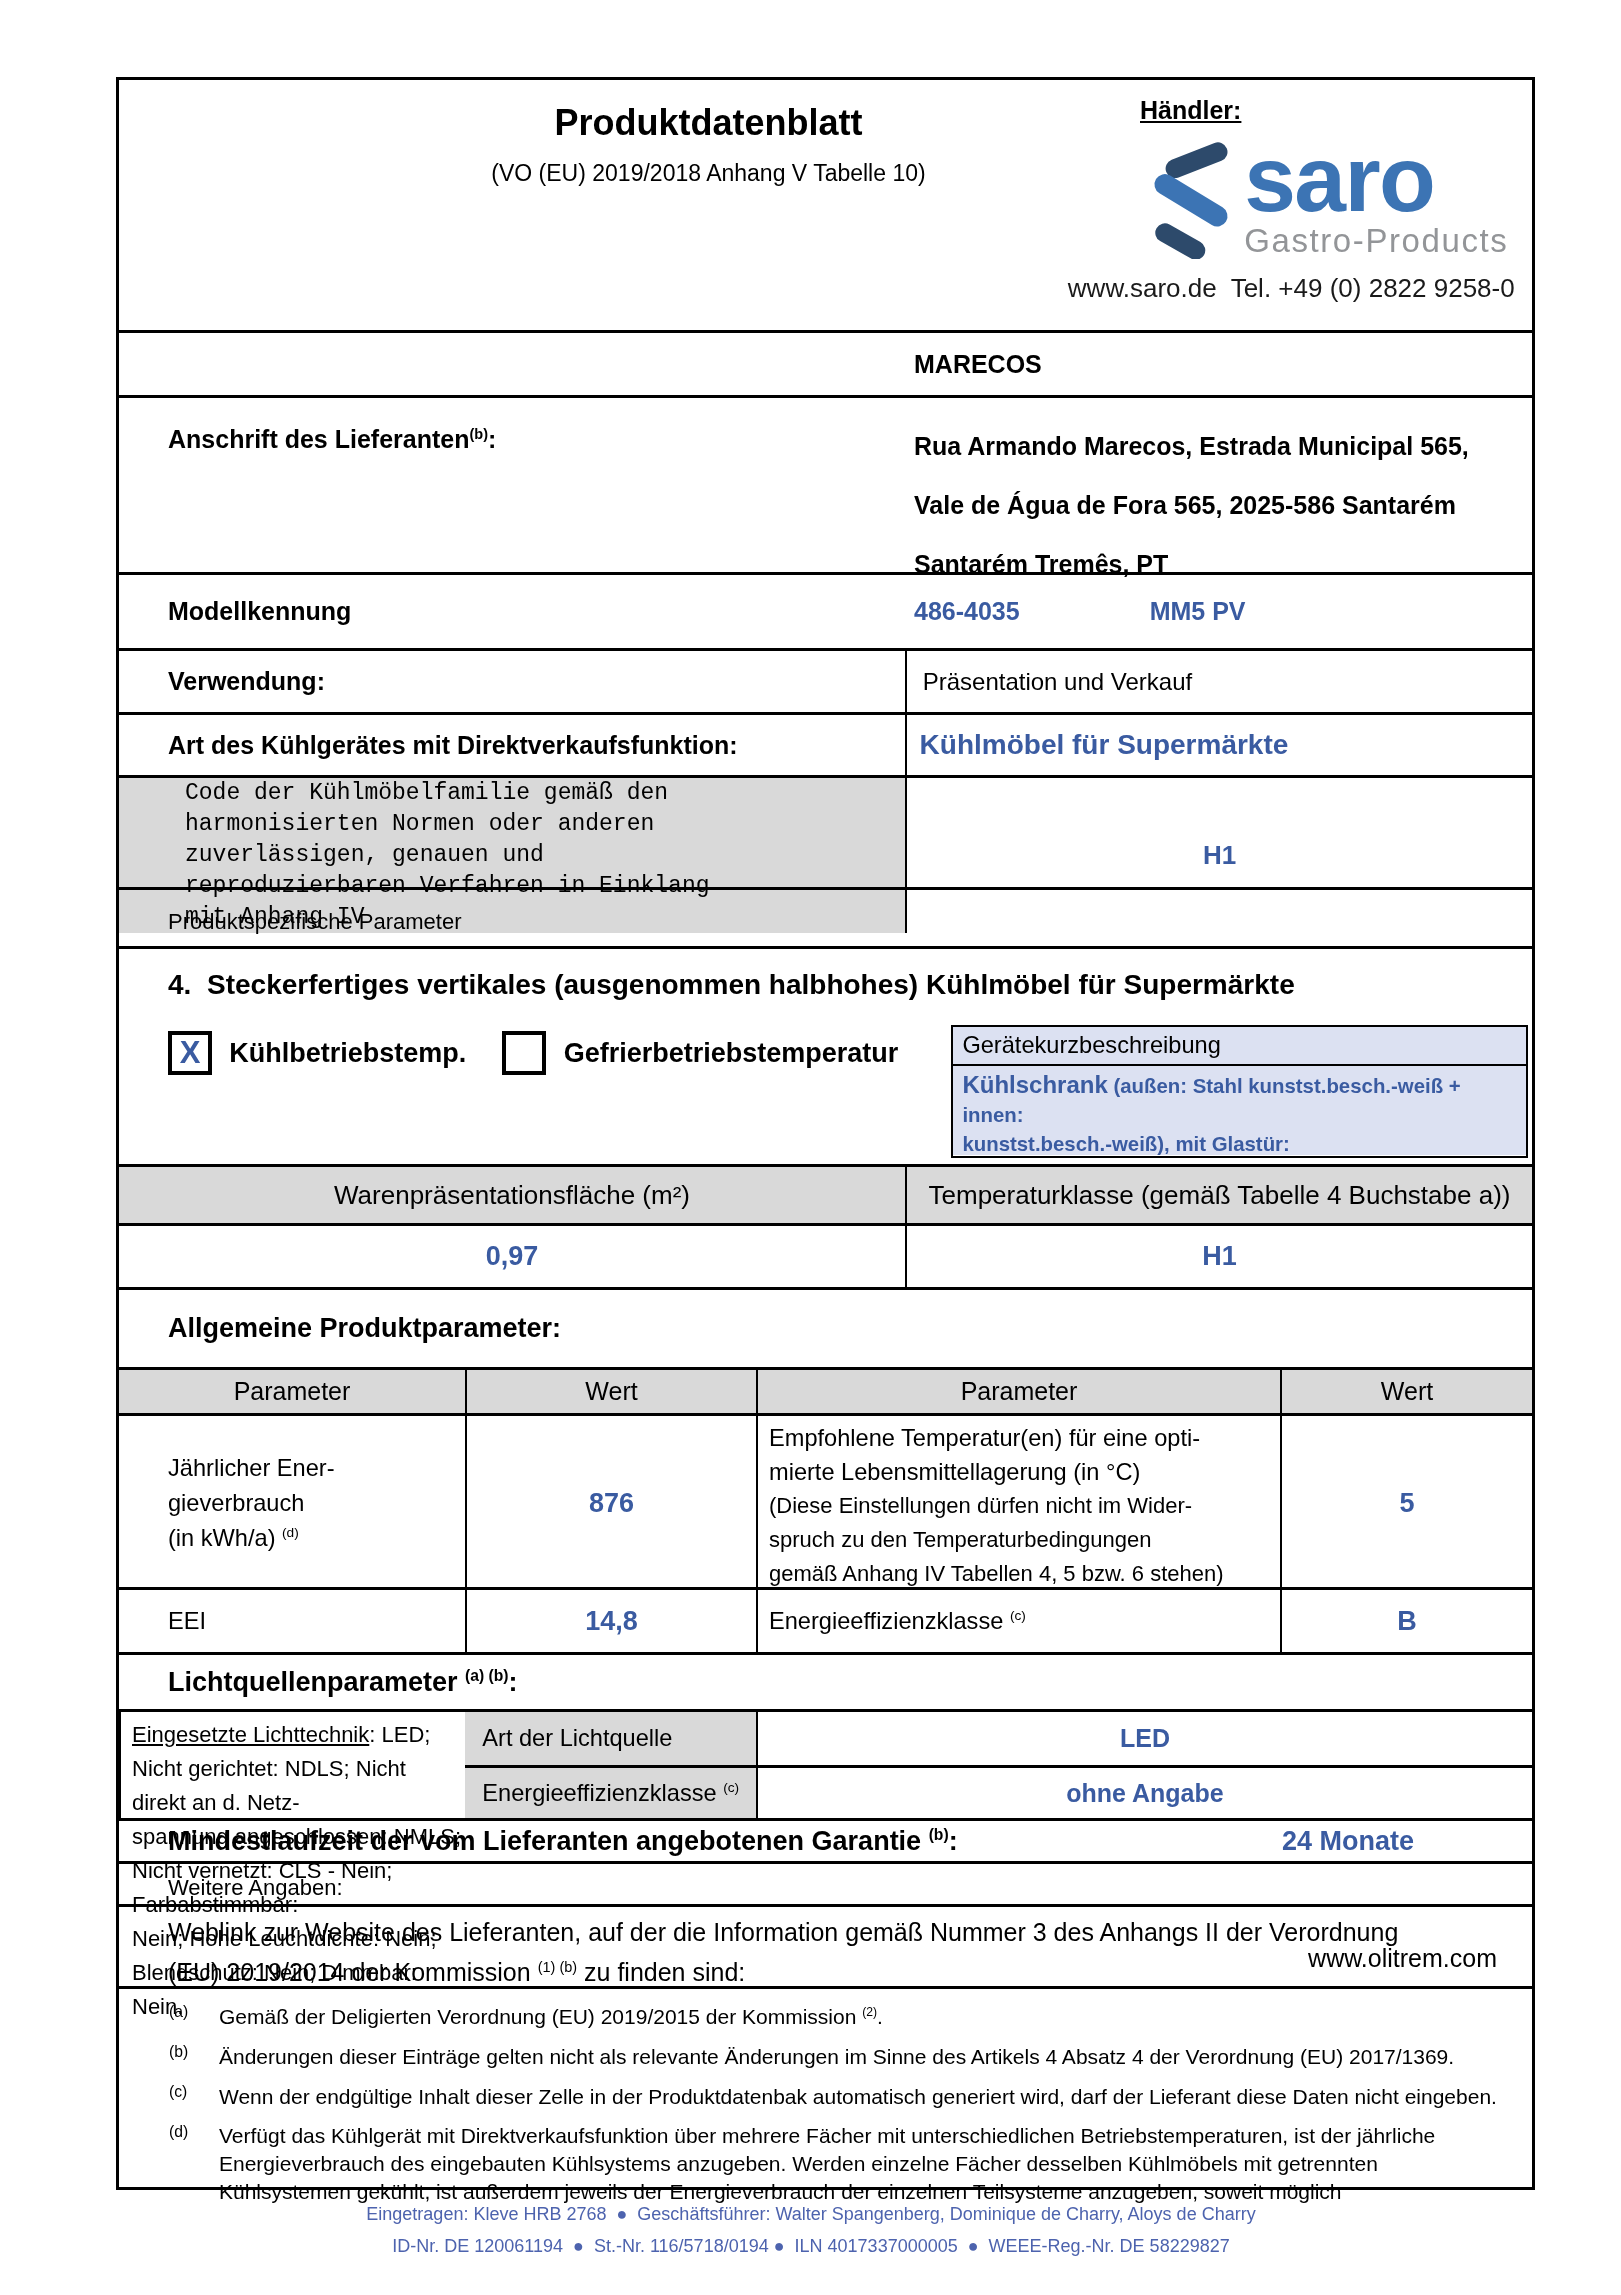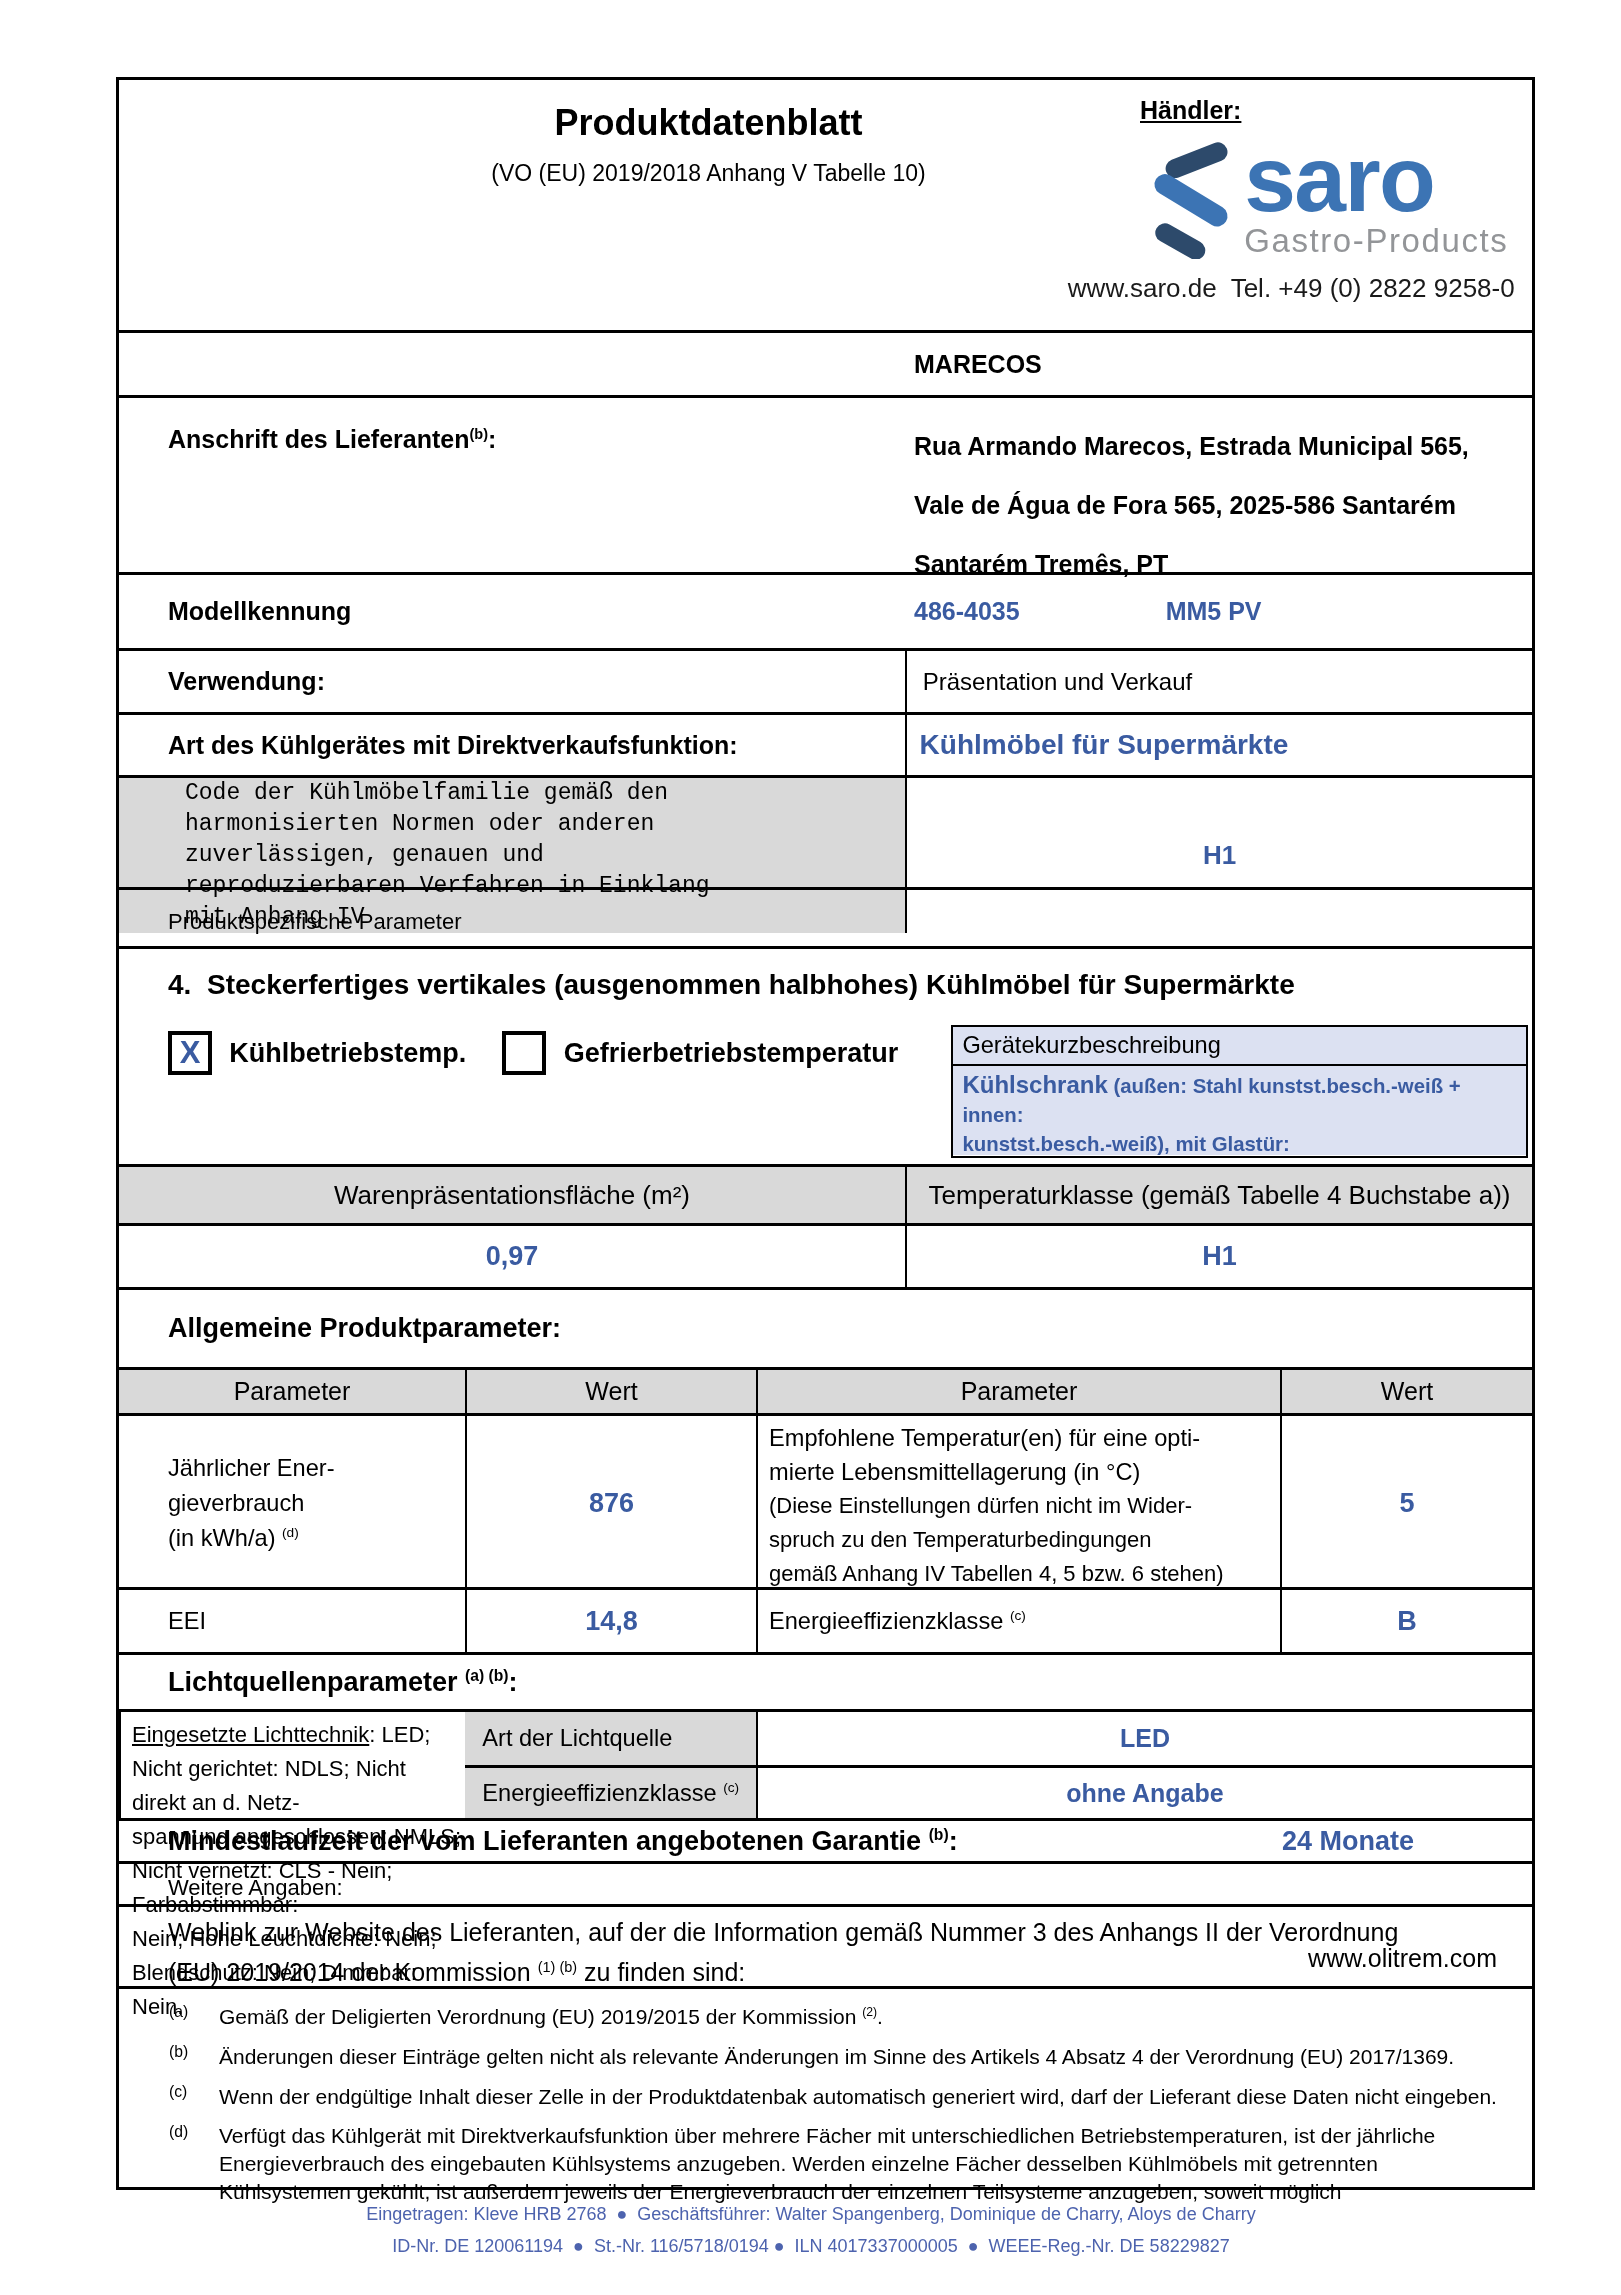--- a/index.html
+++ b/index.html
@@ -35,21 +35,21 @@
 
   .r-name { height:65px; display:flex; align-items:center; }
   .name-val { position:absolute; left:795px; font-size:25px; font-weight:bold; }
 
   .r-addr { height:177px; }
   .r-addr .lbl { position:absolute; left:49px; top:27px; }
   .addr-lines { position:absolute; left:795px; top:19px; }
   .addr-lines div { font-size:25px; font-weight:bold; line-height:59px; }
 
   .r-model { height:76px; display:flex; align-items:center; }
-  .model-vals { position:absolute; left:795px; display:flex;gap:16px; }
+  .model-vals { position:absolute; left:795px; display:flex; }
   .model-b { margin-left:130px; }
 
   .split { display:grid; grid-template-columns:786px 1fr; }
   .bl { border-left:2.4px solid #000; }
   .r-usage { height:64px; }
   .r-type { height:63px; }
   .r-code { height:112px; }
   .cell { position:relative; display:flex; align-items:center; }
   .usage-val { font-size:24px; padding-left:15.7px; }
   .type-val { font-size:28px; font-weight:bold; padding-left:12.6px; }

